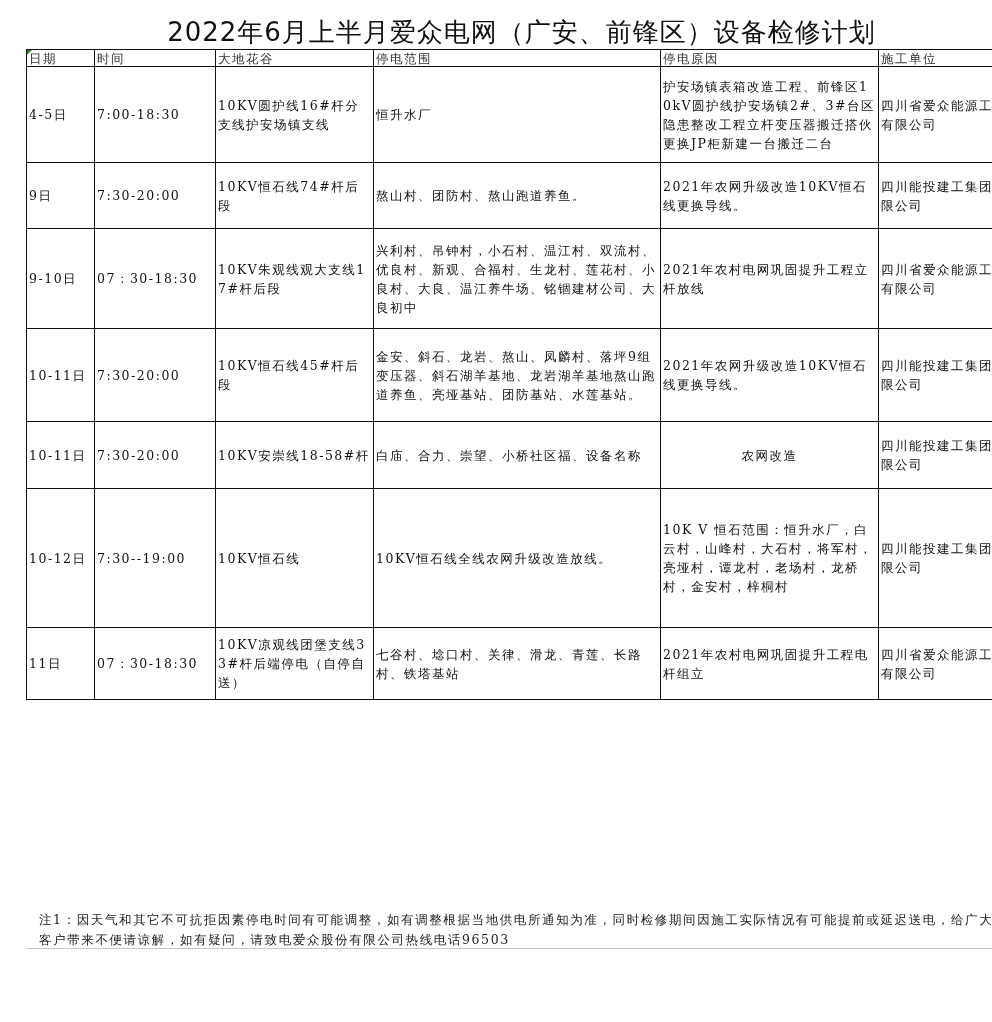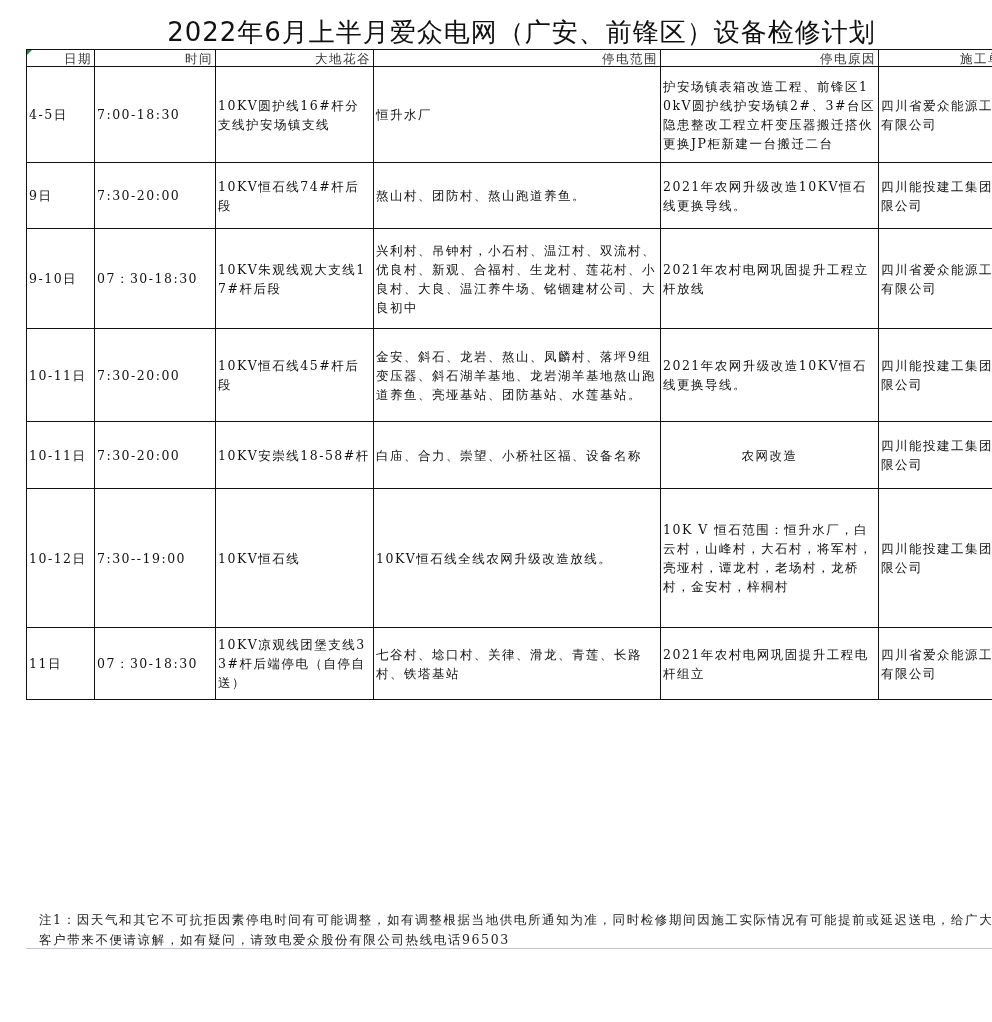--- a/index.html
+++ b/index.html
@@ -8,21 +8,21 @@
   .sheet { position: absolute; left: 0; top: 12px; width: 808px; height: 1022px; margin-left: 26px; }
   .title { position: absolute; left: 0; top: 0; width: 992px; height: 37px;
            text-align: center; font-size: 26px; line-height: 40px; letter-spacing: 1px;
            font-family: "DejaVu Sans", "Liberation Sans", sans-serif; color: #111;
            border-right: 1px solid #c8d0dc; box-sizing: border-box; }
   table.grid { position: absolute; left: 0; top: 37px; width: 992px; border-collapse: collapse;
                table-layout: fixed; }
   table.grid th, table.grid td { border: 1.5px solid #111; padding: 0 2px; vertical-align: middle;
                font-size: 12.5px; line-height: 19px; letter-spacing: 1.5px; font-weight: normal;
                overflow: hidden; word-break: break-all; }
-  table.grid th { text-align: right; height: 16px; line-height: 15px; font-size: 12.5px; color: #333; }
+  table.grid th { text-align: left; height: 16px; line-height: 15px; font-size: 12.5px; color: #333; }
   td.center { text-align: center; }
   .corner-mark { position: absolute; left: 1px; top: 38px; width: 0; height: 0;
                  border-top: 5px solid #1e8a3a; border-right: 5px solid transparent; }
   .notes { position: absolute; left: 0; top: 896px; width: 992px; }
   .note { font-size: 12.5px; line-height: 19.5px; letter-spacing: 1.6px; padding: 2px 13px;
           box-sizing: border-box; color: #222; word-break: break-all; }
   .note1 { height: 41px; border-bottom: 1.5px solid #c0c8d8; }
   .note2 { height: 85px; border-bottom: 1.5px solid #c0c8d8; padding-top: 4px; }
 </style>
 </head>

